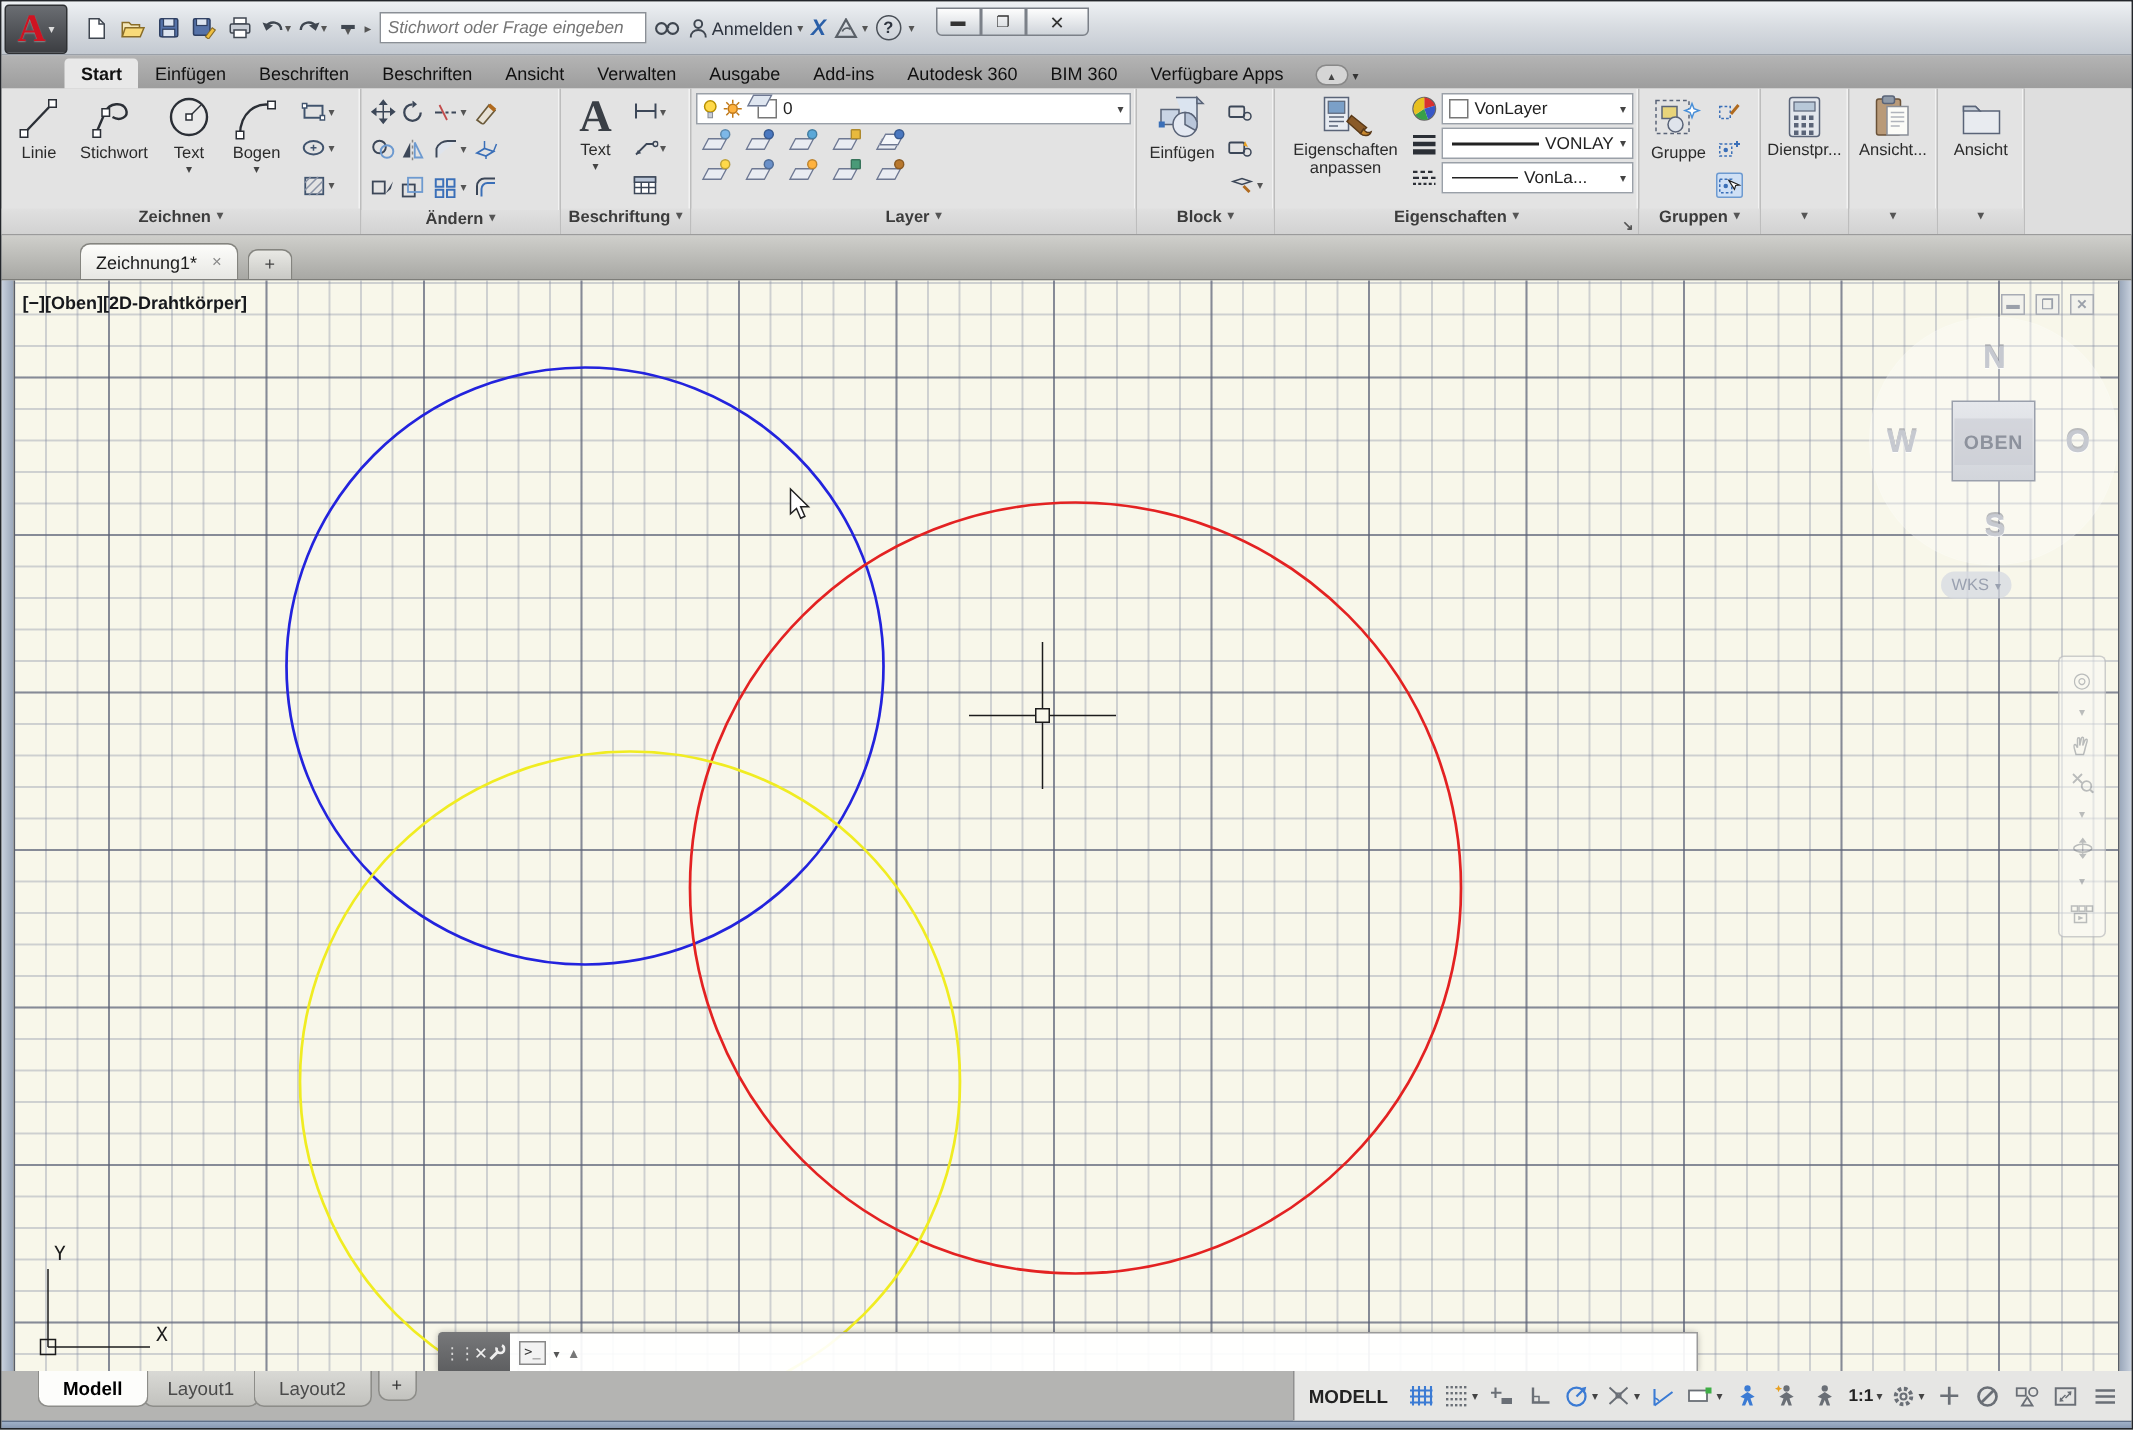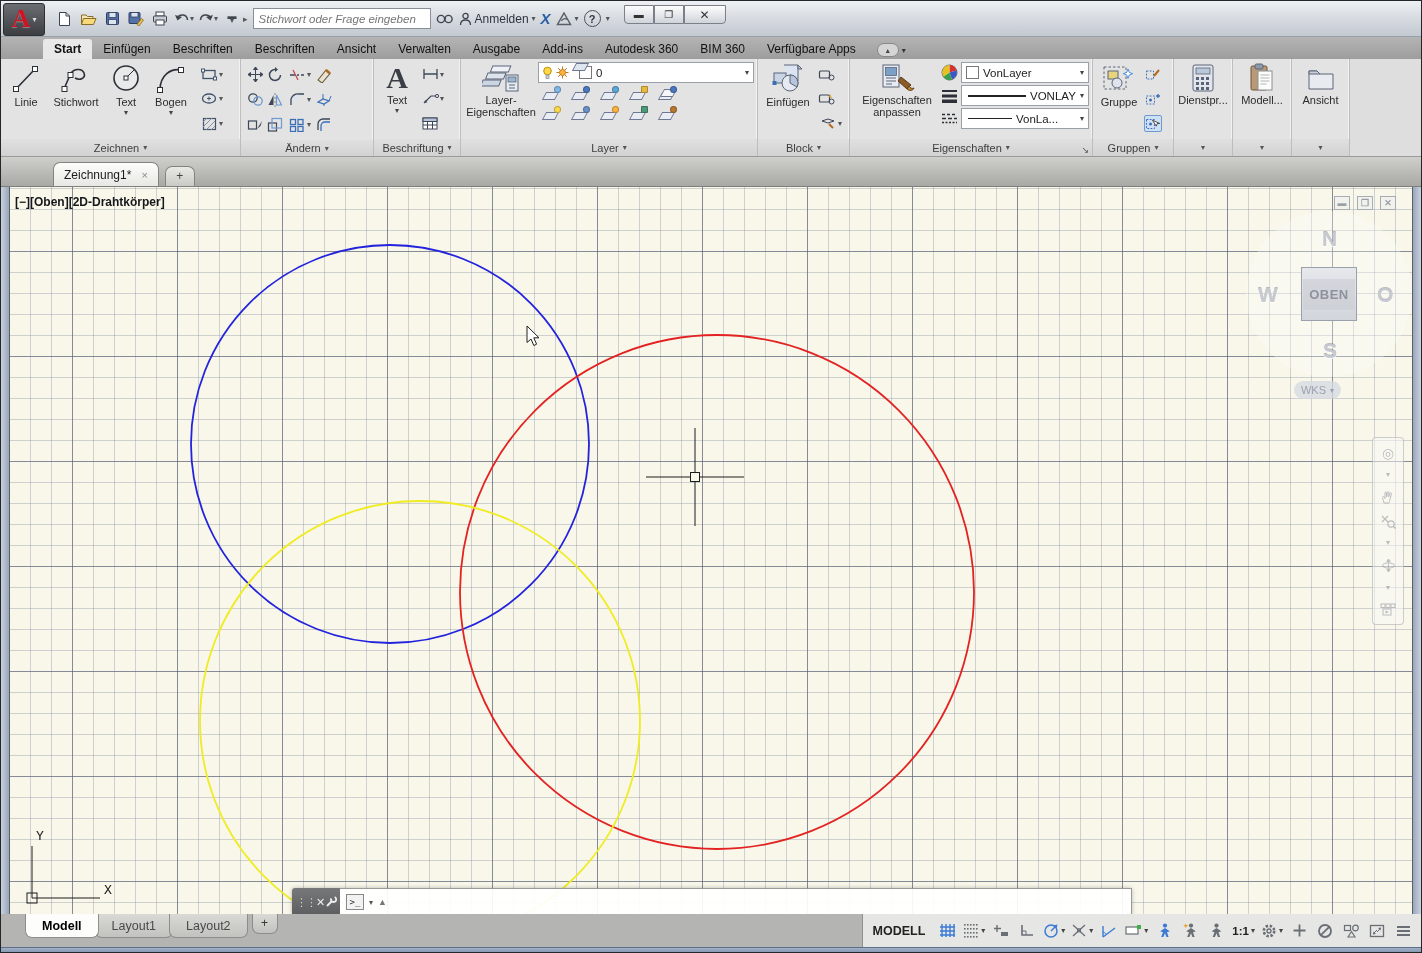--- a/index.html
+++ b/index.html
@@ -38,22 +38,22 @@
   .rtab { padding:3px 11px 3px; font-size:12px; color:#111; cursor:default; white-space:nowrap; }
   .rtab.active { background:#e8e8e8; border-radius:3px 3px 0 0; font-weight:bold; }
   .ribbon-toggle { margin:0 0 2px 10px; display:flex; align-items:center; gap:3px; }
   .ribbon-toggle .box { width:22px; height:14px; background:#d5d5d5; border:1px solid #888; border-radius:7px;
                         font-size:8px; color:#444; text-align:center; line-height:13px; }
 
   
   .ribbon { height:98px; background:#e3e3e3; display:flex; border-bottom:1px solid #9b9b9b; }
   .panel { display:flex; flex-direction:column; border-right:1px solid #bdbdbd; box-shadow:inset -1px 0 0 #f2f2f2; }
   .panel-body { flex:1; display:flex; padding:2px 3px; align-items:stretch; }
-  .panel-footer { height:17px; font-size:11px; color:#3c3c3c; display:flex; align-items:center; justify-content:center;
-                  gap:4px; background:linear-gradient(180deg,#e0e0e0,#d2d2d2); position:relative; }
+  .panel-footer { height:17px; font-size:11px; color:#3c3c3c; display:flex; align-items:flex-start; justify-content:center;
+                  gap:4px; background:linear-gradient(180deg,#e0e0e0,#d2d2d2); position:relative;font-weight:bold; }
   .panel-footer .dd { font-size:8px; color:#555; }
   .panel-footer .launcher { position:absolute; right:3px; bottom:1px; font-size:9px; color:#555; }
   .bigbtn { display:flex; flex-direction:column; align-items:center; justify-content:flex-start;
             padding:2px 2px 0; border-radius:2px; }
   .bigbtn .blabel { font-size:11px; color:#2b2b2b; text-align:center; line-height:1.1; margin-top:1px; }
   .bigbtn .dd { font-size:8px; color:#444; line-height:1; margin-top:1px; }
   .smallcol { display:flex; flex-direction:column; justify-content:space-around; padding:1px 0; }
   .srow { display:flex; align-items:center; gap:1px; padding:0 2px; }
   .sicon { width:18px; height:17px; display:flex; align-items:center; justify-content:center; color:#41546e; }
   .dd8 { font-size:8px; color:#555; }
@@ -492,33 +492,20 @@
         </div>
       </div>
       <div class="panel-footer">
           <span>Beschriftung</span>
           <span class="dd">▾</span>
         </div>
     </div>
 
     <div class="panel" style="width:297px;">
       <div class="panel-body">
-        <div class="bigbtn" style="width:74px;">
-          <svg class="mini" width="38" height="30" viewBox="0 0 38 30">
-            <g transform="skewX(-22)">
-                <rect x="12" y="3" width="18" height="6" fill="#eef1f6" stroke="#5a6478"></rect>
-                <rect x="10" y="10" width="18" height="6" fill="#dde3ec" stroke="#5a6478"></rect>
-                <rect x="8" y="17" width="18" height="6" fill="#ccd5e2" stroke="#5a6478"></rect>
-              </g>
-            <rect x="24" y="12" width="12" height="16" fill="#e8ecf2" stroke="#5a6478"></rect>
-              <rect x="26" y="14" width="8" height="5" fill="#9db4d0" stroke="#5a6478" stroke-width=".8"></rect>
-              <path d="M27 22 h6 M27 25 h6" stroke="#5a6478"></path>
-          </svg>
-          <span class="blabel">Layer-Eigenschaften</span>
-        </div>
         <div style="display:flex;flex-direction:column;flex:1;gap:2px;padding-top:1px;">
           <div class="combo">
             <span style="margin:0 3px;">
                 <svg class="mini" width="11" height="14" viewBox="0 0 11 14">
                   <circle cx="5.5" cy="5" r="3.8" fill="#ffd94a" stroke="#b89000"></circle>
                   <rect x="4" y="9" width="3" height="3.5" fill="#c9cdd6" stroke="#8a8f98" stroke-width=".7"></rect>
                 </svg>
               </span>
             <span style="margin-right:3px;">
                 <svg class="mini" width="13" height="13" viewBox="0 0 13 13">
@@ -762,21 +749,21 @@
 
     <div class="panel" style="width:59px;">
       <div class="panel-body" style="justify-content:center;">
         <div class="bigbtn" style="width:54px;">
           <svg class="mini" width="28" height="30" viewBox="0 0 28 30">
               <rect x="3" y="3" width="16" height="24" rx="1.5" fill="#b99a78" stroke="#6a5238"></rect>
               <rect x="7" y="1" width="8" height="5" rx="1.5" fill="#8f9aa8" stroke="#5a6478"></rect>
               <rect x="10" y="8" width="14" height="19" fill="#fcfcf8" stroke="#8a8f98"></rect>
               <path d="M12.5 12 h9 M12.5 15 h9 M12.5 18 h9 M12.5 21 h6" stroke="#b0b4bc"></path>
             </svg>
-          <span class="blabel">Modell...</span>
+          <span class="blabel">Ansicht...</span>
         </div>
       </div>
       <div class="panel-footer">
           <span class="dd">▾</span>
         </div>
     </div>
 
     <div class="panel" style="width:58px;">
       <div class="panel-body" style="justify-content:center;">
         <div class="bigbtn" style="width:52px;">

